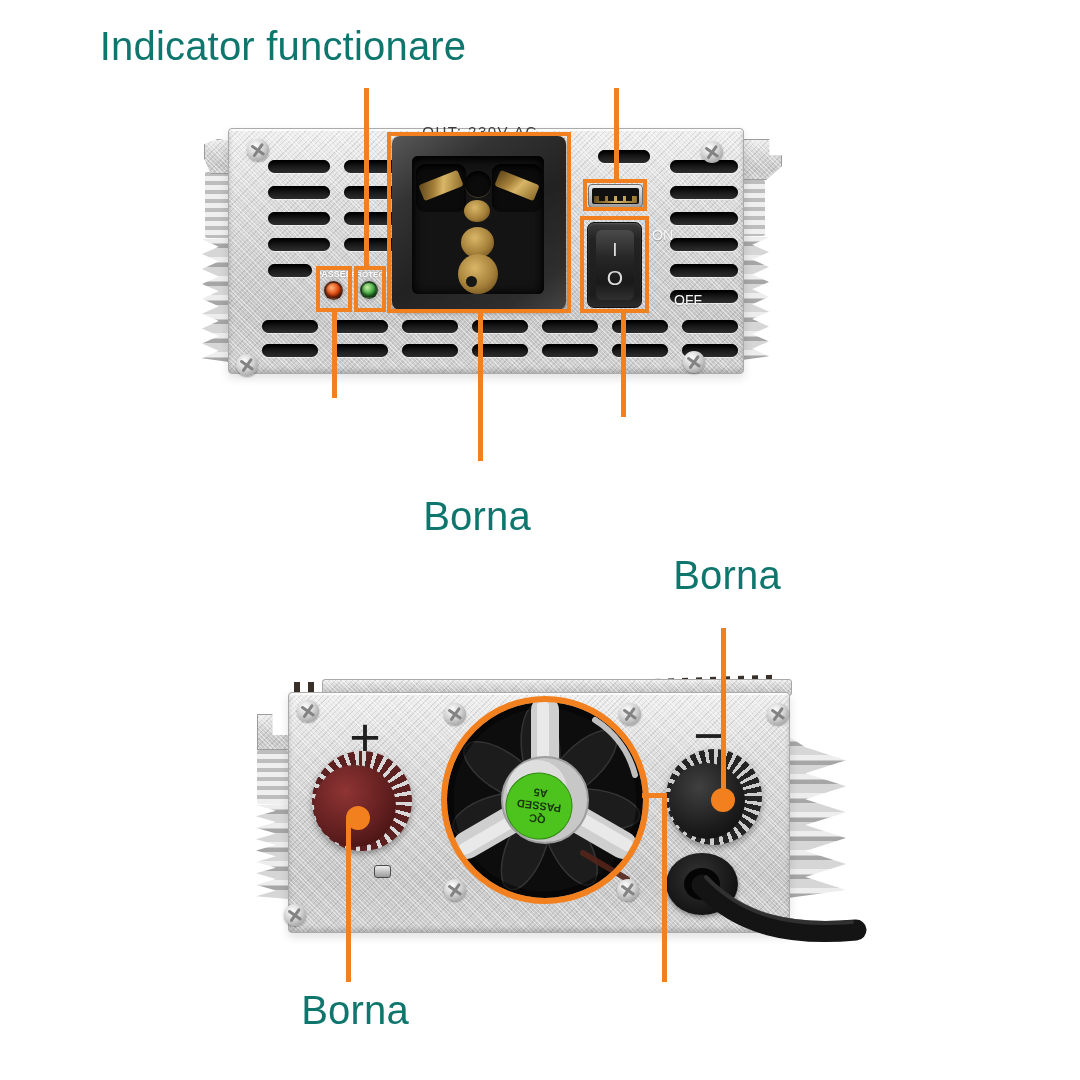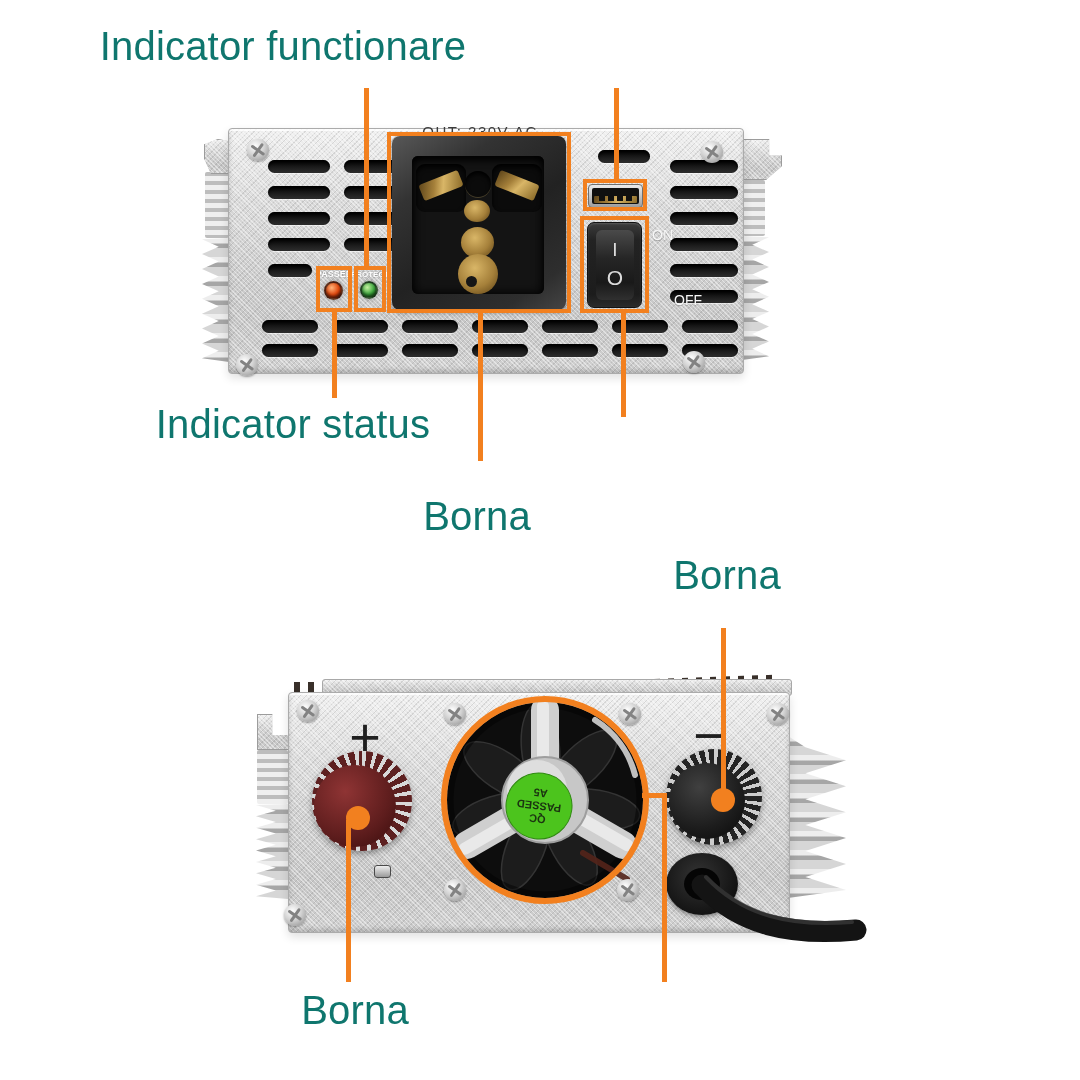--- a/index.html
+++ b/index.html
@@ -240,18 +240,17 @@
   <div class="aline" style="left:621px;top:313px;height:104px;"></div>
   <div class="aline" style="left:721px;top:628px;height:174px;"></div>
   <div class="aline" style="left:346px;top:820px;height:162px;"></div>
   <div class="ahline" style="left:642px;top:793px;width:25px;"></div>
   <div class="aline" style="left:662px;top:793px;height:189px;"></div>
 
   <div class="adot" style="left:711px;top:788px;"></div>
   <div class="adot" style="left:346px;top:806px;"></div>
 
   <div class="callout" style="left:283px;top:24px;">Indicator functionare</div>
-  <div class="callout" style="left:293px;top:402px;">Indicator status</div>
   <div class="callout" style="left:477px;top:494px;">Borna</div>
   <div class="callout" style="left:727px;top:553px;">Borna</div>
   <div class="callout" style="left:355px;top:988px;">Borna</div>
 
 </div>
 
 </body></html>

